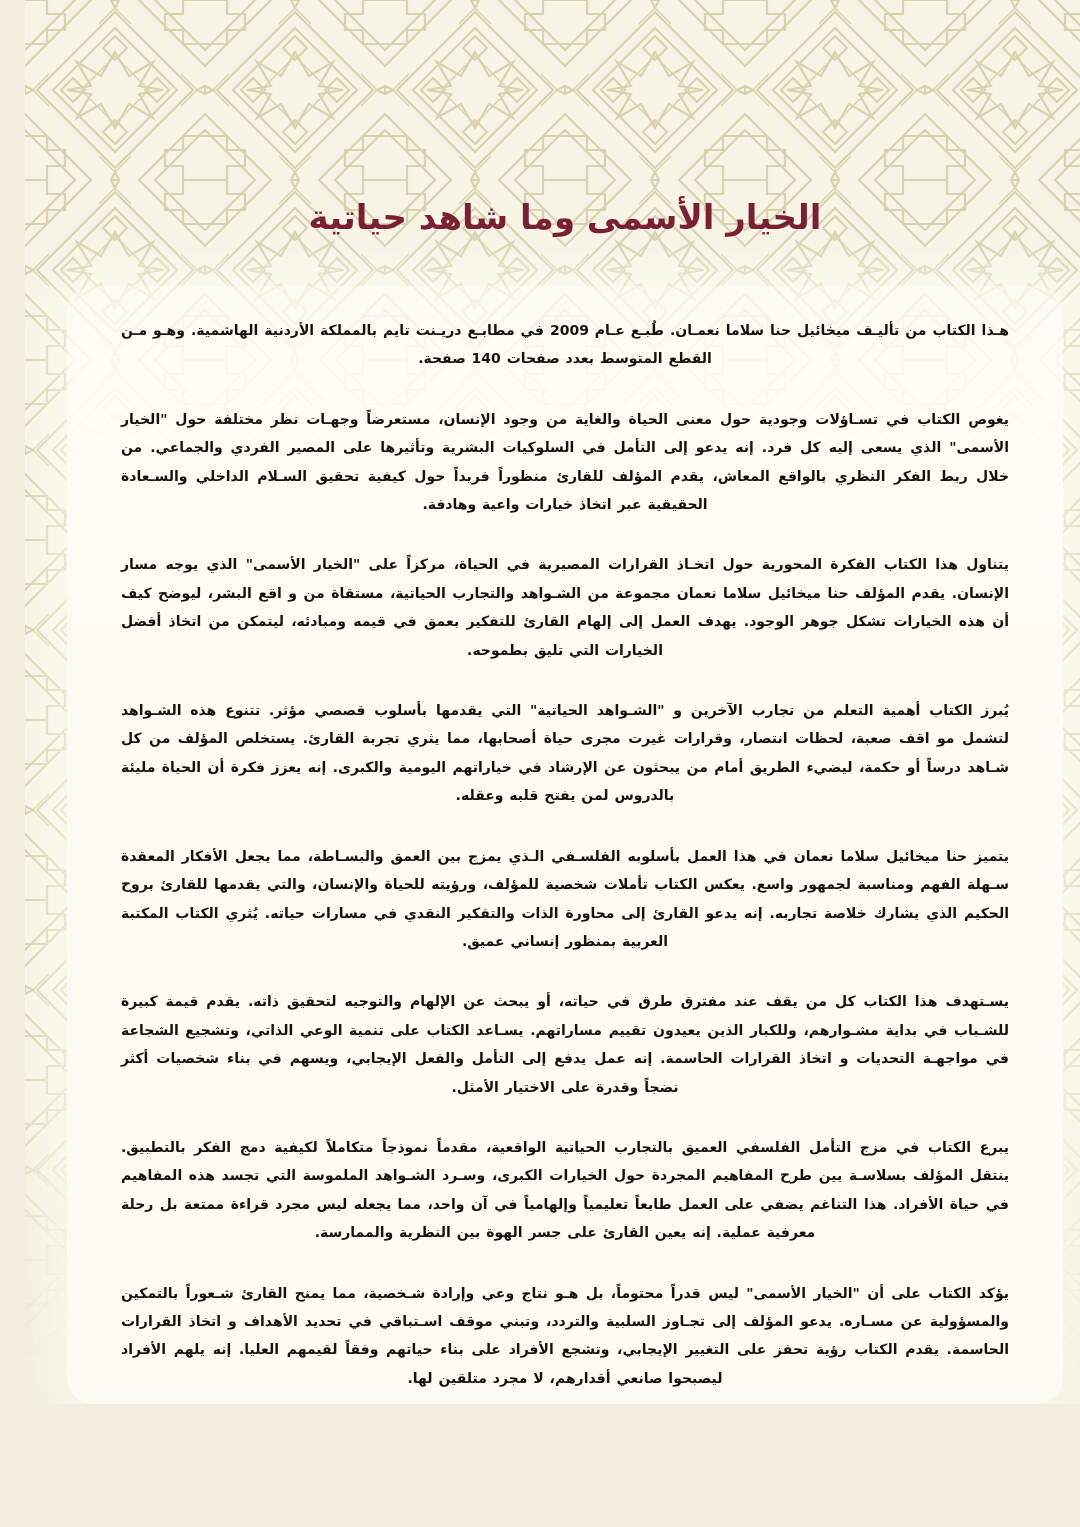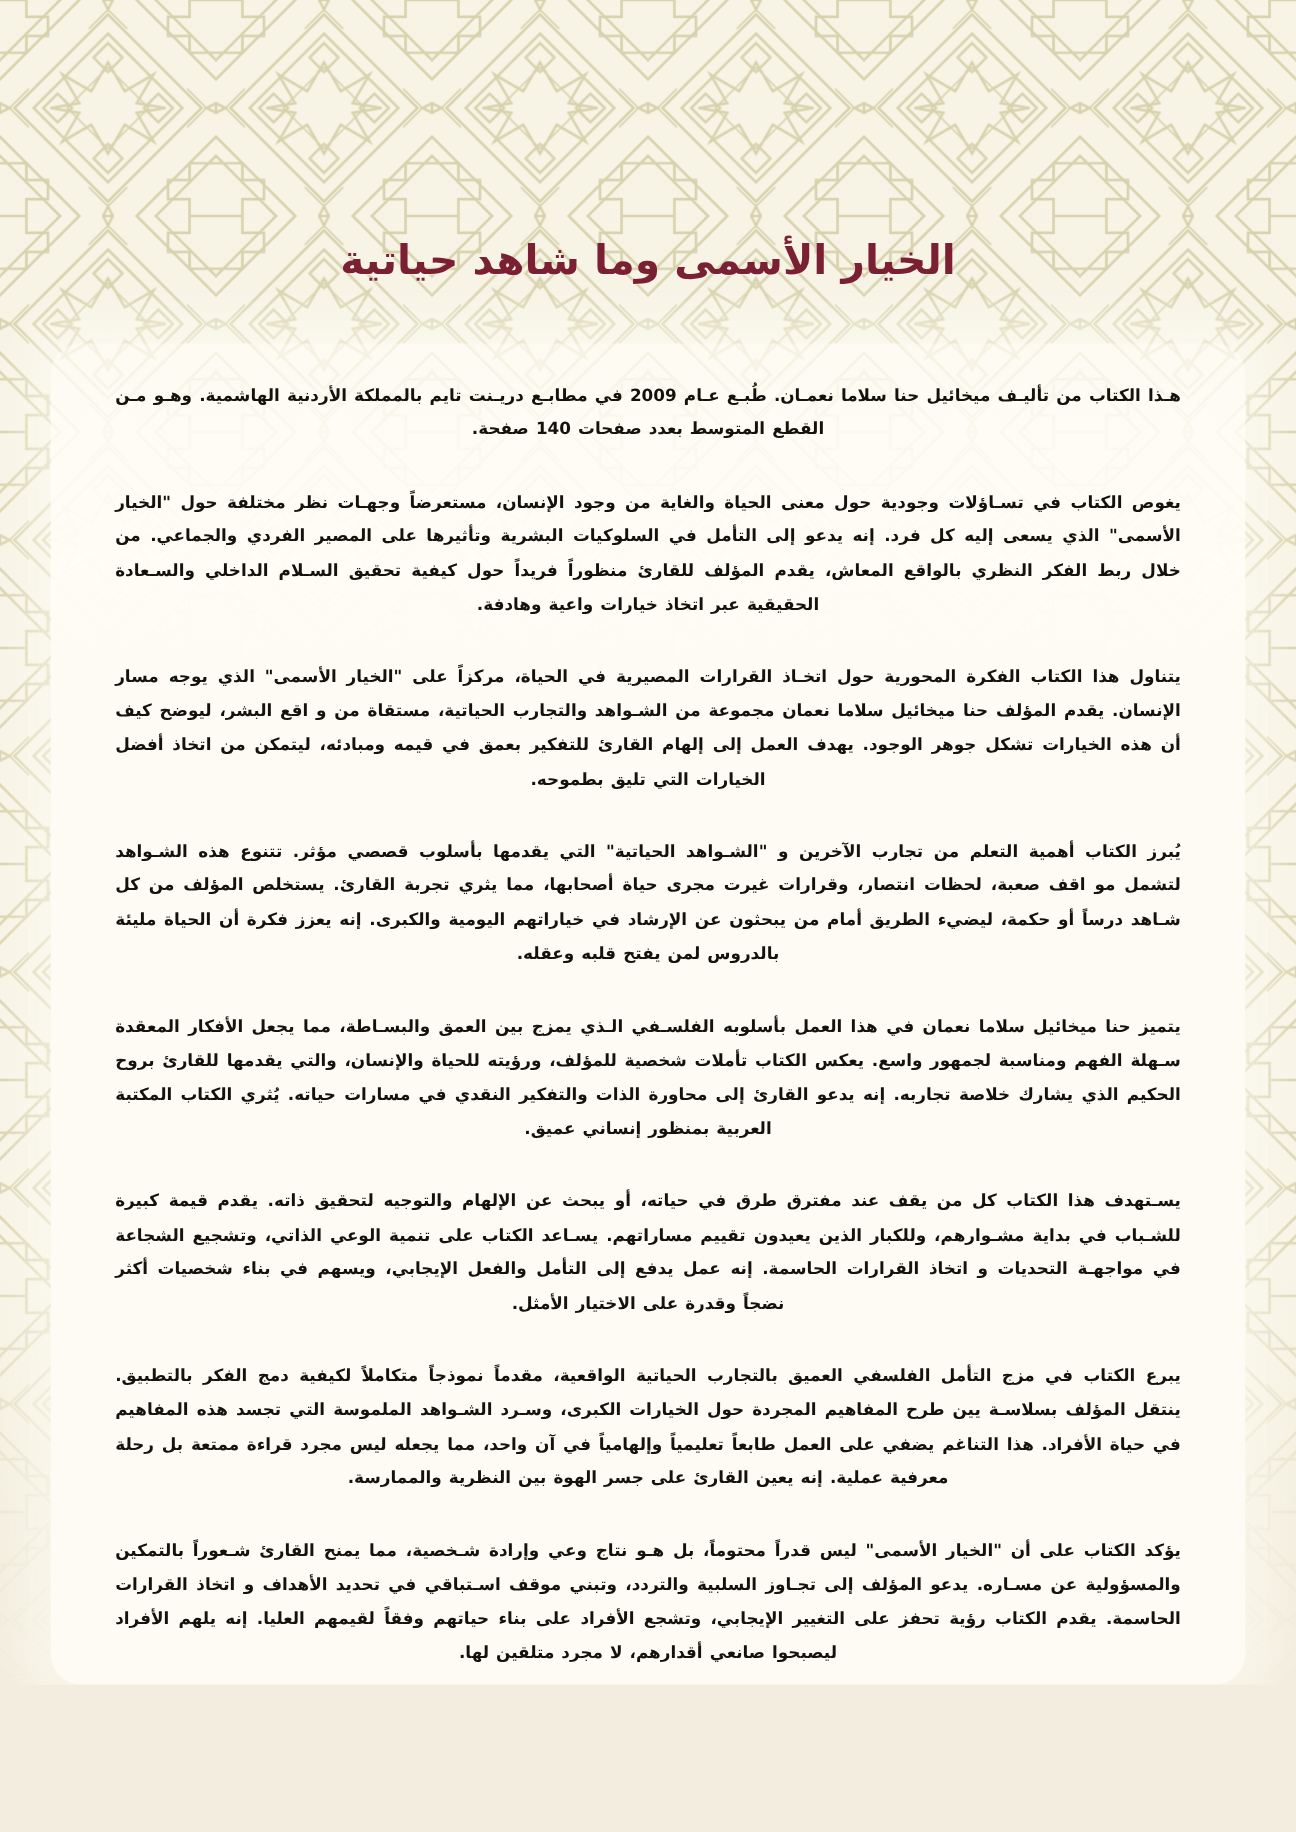--- a/index.html
+++ b/index.html
@@ -14,20 +14,21 @@
     background: #F2EDDE;
     font-family: "DejaVu Sans", "Liberation Sans", sans-serif;
     position: relative;
   }
 
   
   .page {
     position: absolute;
     inset: 0;
     background: #22c55e;
+    margin-left: 25px;
   }
 
   .pattern-band {
     position: absolute;
     left: 0;
     top: 0;
     width: 1080px;
     height: 1420px;
     background-color: #F7F4E6;
     overflow: hidden;

